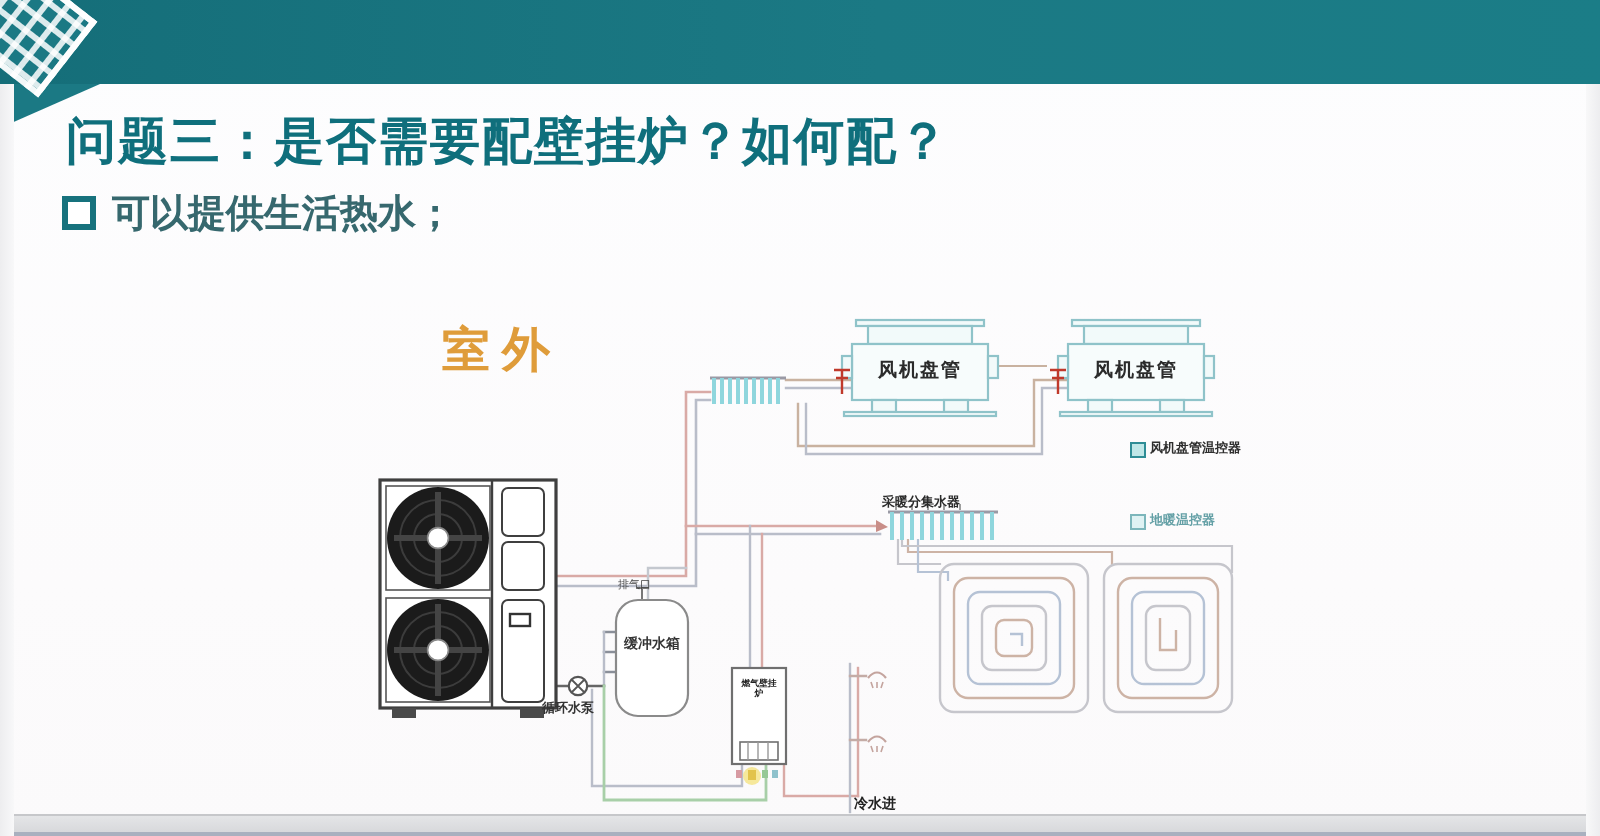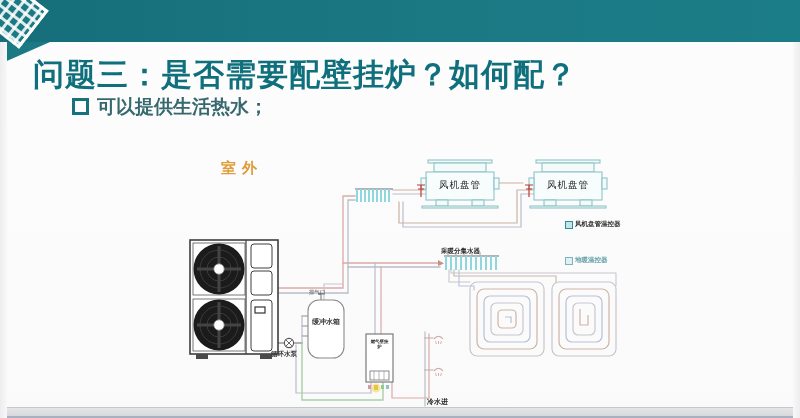--- a/index.html
+++ b/index.html
@@ -12,30 +12,30 @@
   .edge{position:absolute;top:42px;bottom:0;width:7px;background:linear-gradient(90deg,#ededef,#f8f8f9);}
   .edge.right{right:0;background:linear-gradient(270deg,#ededef,#f8f8f9);}
   .topbar{position:absolute;top:0;left:0;right:0;height:42px;background:linear-gradient(90deg,#156e79,#1b7984 55%,#1b7d87);}
   .topbar-tail{position:absolute;top:42px;left:0;width:50px;height:22px;background:#1b7984;
     clip-path:polygon(0 0,100% 0,0 100%);}
   .logo{position:absolute;top:-9px;left:-9px;width:48px;height:48px;transform:rotate(38deg);
     border:3px solid rgba(255,255,255,.95);box-sizing:border-box;background-color:#1b7984;
     background-image:
       repeating-linear-gradient(0deg, rgba(255,255,255,.85) 0 3px, rgba(255,255,255,0) 3px 9px),
       repeating-linear-gradient(90deg, rgba(255,255,255,.85) 0 3px, rgba(255,255,255,0) 3px 9px);}
-  .title{position:absolute;left:33px;top:54px;font-size:31px;font-weight:bold;color:#0f6f7c;letter-spacing:1px;white-space:nowrap;}
+  .title{position:absolute;left:33px;top:54px;font-size:25px;font-weight:bold;color:#0f6f7c;letter-spacing:1px;white-space:nowrap;}
   .bullets{position:absolute;left:31px;top:93px;}
-  .bullet-row{display:flex;align-items:center;height:27px;font-size:19px;font-weight:bold;color:#36686e;white-space:nowrap;margin-left:41px;}
+  .bullet-row{display:flex;align-items:center;height:27px;font-size:19px;font-weight:bold;color:#36686e;white-space:nowrap;}
   .bullet-sq{width:11px;height:11px;border:3px solid #17727d;background:#fff;flex:none;margin-right:8px;}
-  .zone{position:absolute;top:159px;font-size:15px;font-weight:bold;color:#df9c3a;letter-spacing:6px;white-space:nowrap;}
+  .zone{position:absolute;top:159px;font-size:24px;font-weight:bold;color:#df9c3a;letter-spacing:6px;white-space:nowrap;}
   .zone-out{left:221px;}
   .zone-in{left:355px;}
   svg.diagram{position:absolute;left:0;top:0;}
   .dlabel{position:absolute;color:#2b2b2b;white-space:nowrap;}
-  .lbl-fancoil{width:68px;text-align:center;font-size:9.5px;font-weight:normal;letter-spacing:1px;}
+  .lbl-fancoil{width:68px;text-align:center;font-size:9.5px;font-weight:bold;letter-spacing:1px;}
   .lbl-small{font-size:6.5px;font-weight:bold;}
   .legend{position:absolute;display:flex;align-items:center;white-space:nowrap;}
   .legend .ticon{width:6px;height:6px;border:1px solid #2e8d96;background:#bfe7e8;margin-right:2px;flex:none;}
   .legend span{font-size:6.5px;font-weight:bold;}
   .legend-1 span{color:#2e2e2e;}
   .legend-2 span{color:#64a0a6;}
   .legend-2 .ticon{border-color:#7cb6bb;background:#dff2f3;}
   .lbl-tank{left:308px;top:317px;width:36px;text-align:center;font-size:7px;font-weight:bold;color:#333;}
   .lbl-vent{left:309px;top:289px;font-size:5.5px;color:#444;}
   .lbl-pump{left:271px;top:350px;font-size:6.5px;font-weight:bold;color:#333;}

